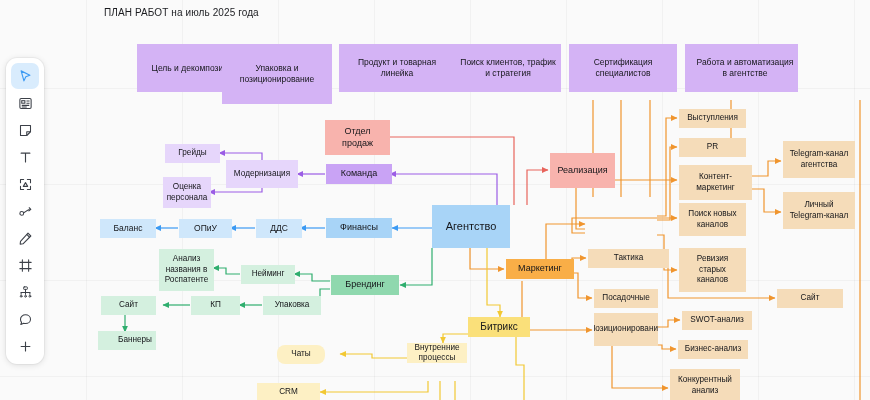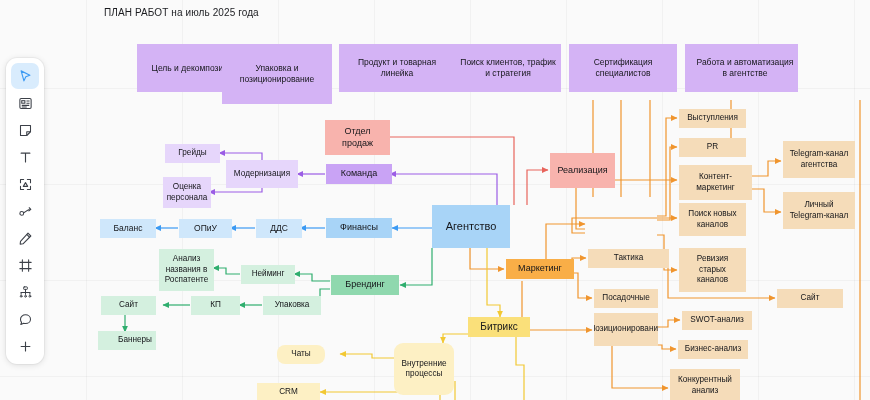--- a/index.html
+++ b/index.html
@@ -314,21 +314,21 @@
   <div class="node orange-l" style="left:678px;top:340px;width:70px;height:19px;">
     <span>Бизнес-анализ</span>
   </div>
   <div class="node orange-l" style="left:670px;top:369px;width:70px;height:33px;">
     <span>Конкурентный анализ</span>
   </div>
 
   <div class="node yellow" style="left:468px;top:317px;width:62px;height:20px;">
     <span>Битрикс</span>
   </div>
-  <div class="node yellow-l" style="left:394px;top:343px;width:60px;height:52px;border-radius:9px;">
+  <div class="node yellow-l" style="left:407px;top:343px;width:60px;height:20px;">
     <span>Внутренние процессы</span>
   </div>
   <div class="node yellow-l" style="left:277px;top:345px;width:48px;height:19px;border-radius:8px;">
     <span>Чаты</span>
   </div>
   <div class="node yellow-l" style="left:257px;top:383px;width:63px;height:19px;">
     <span>CRM</span>
   </div>
 
 </div>

